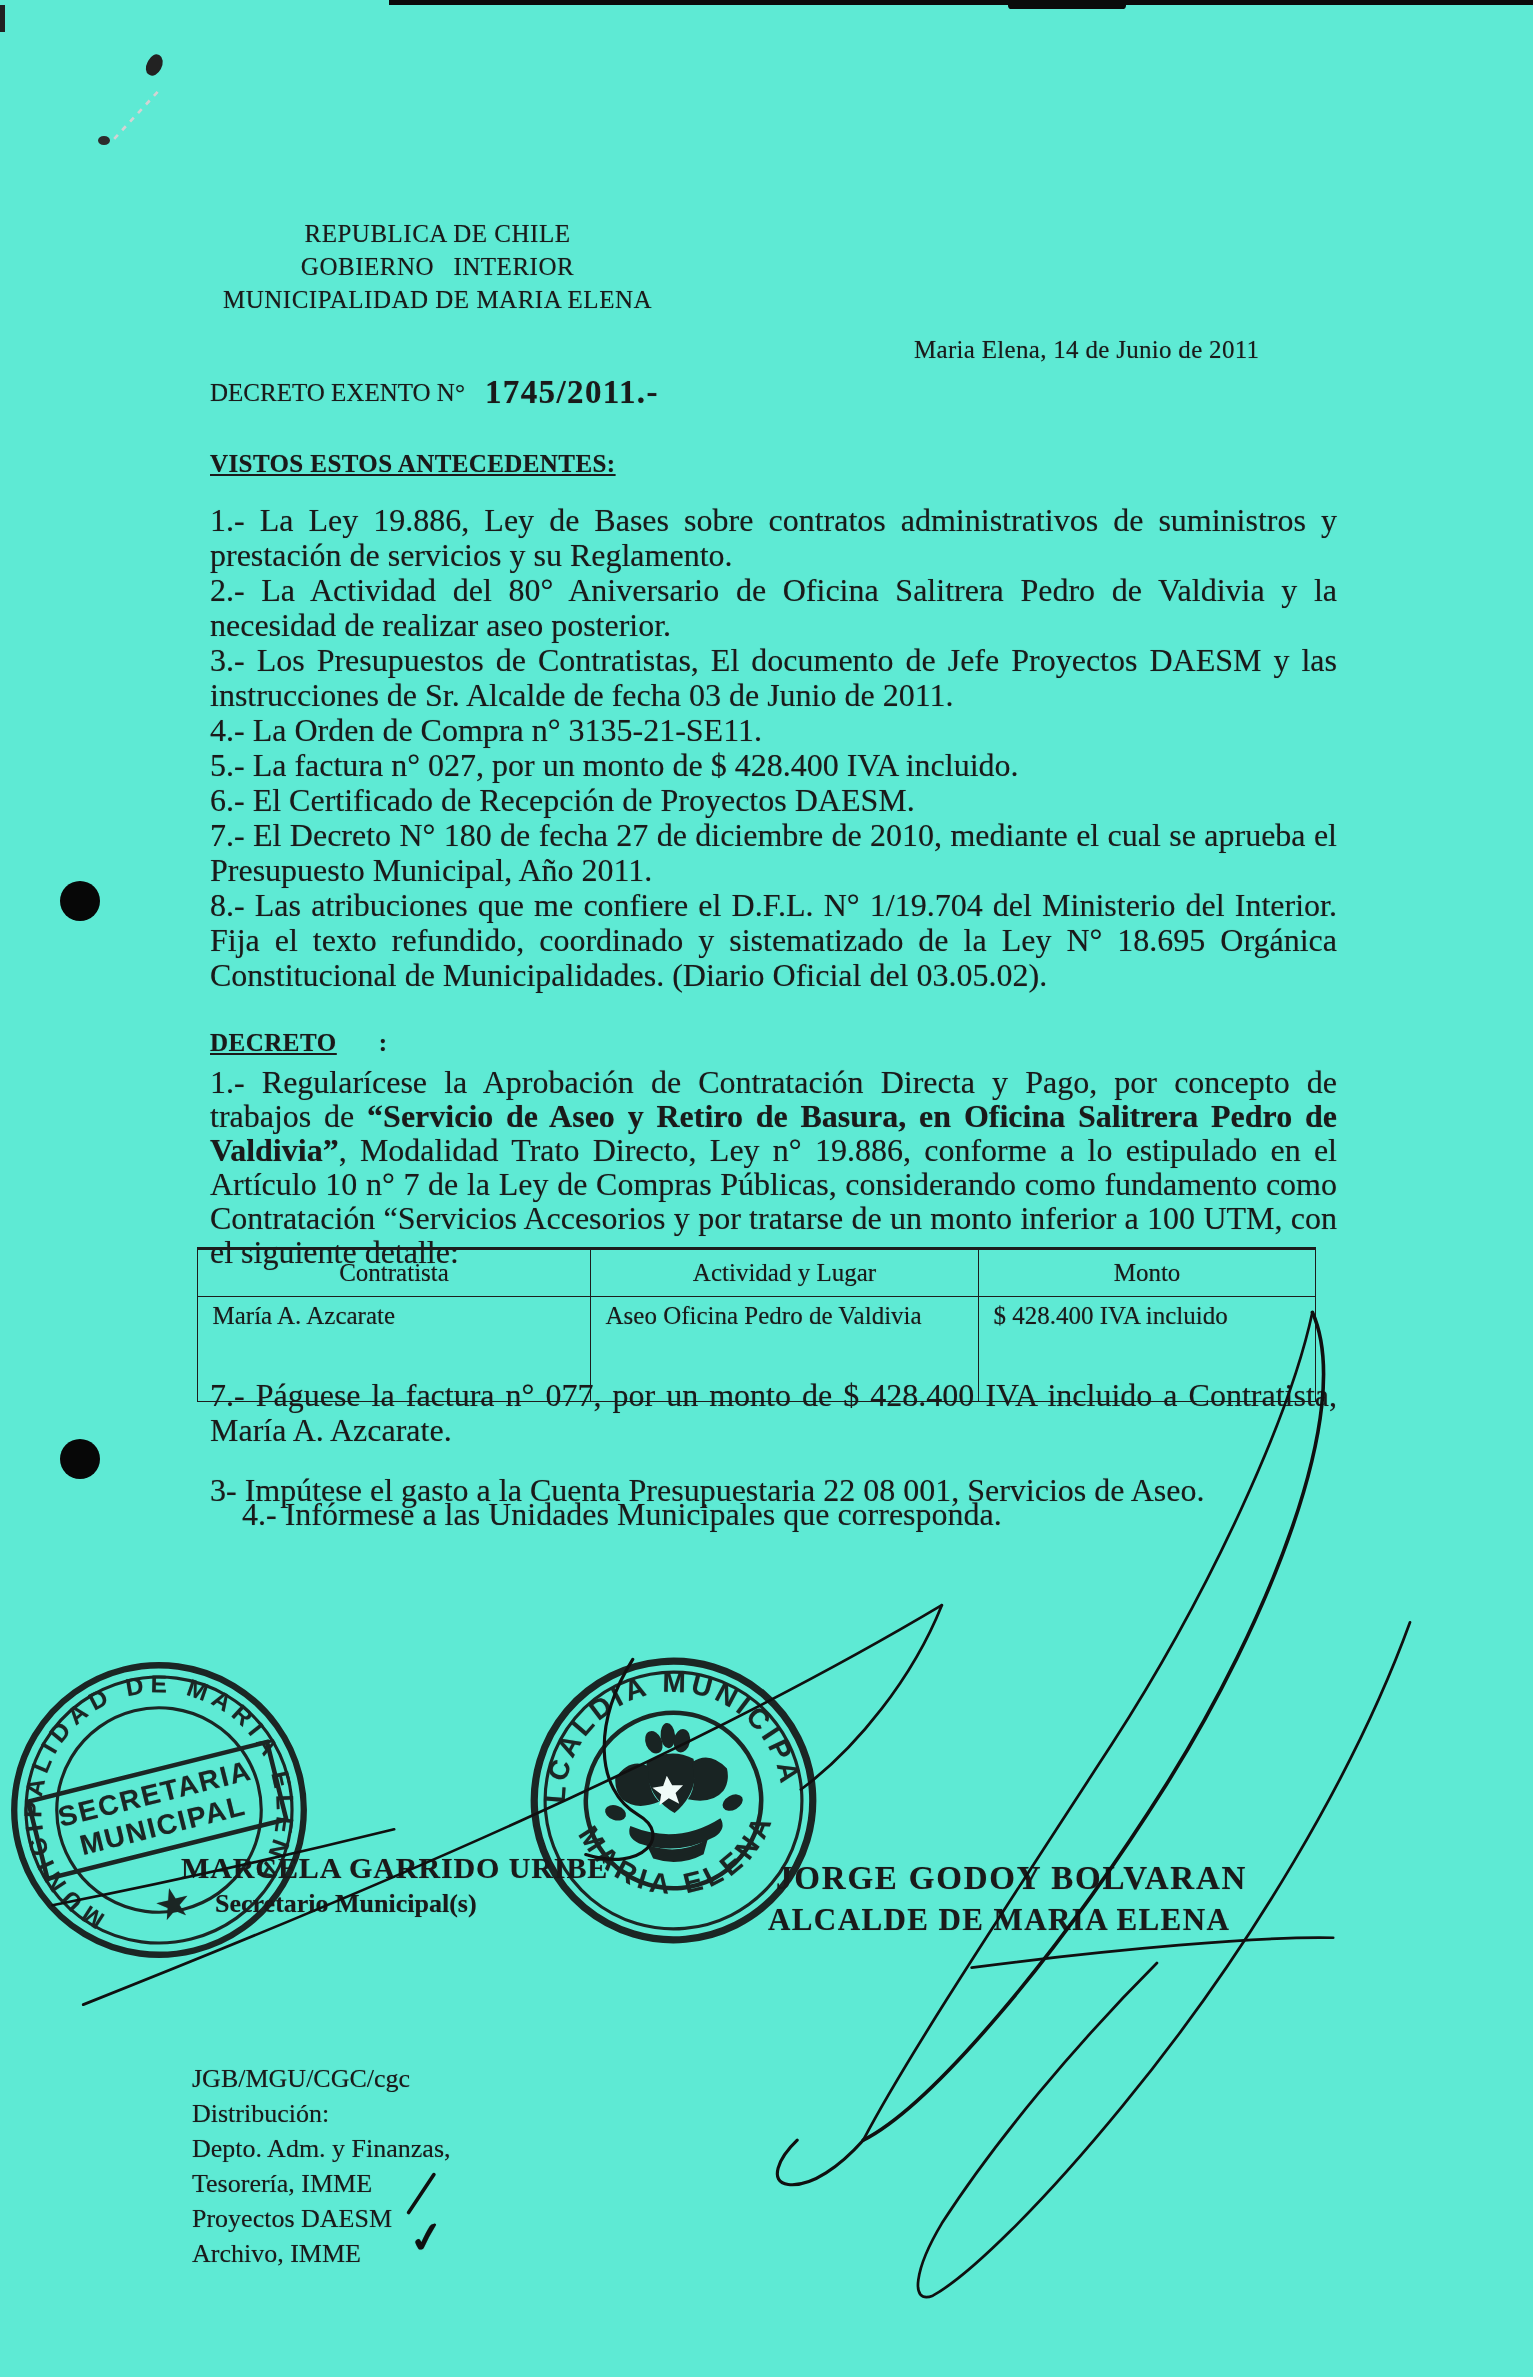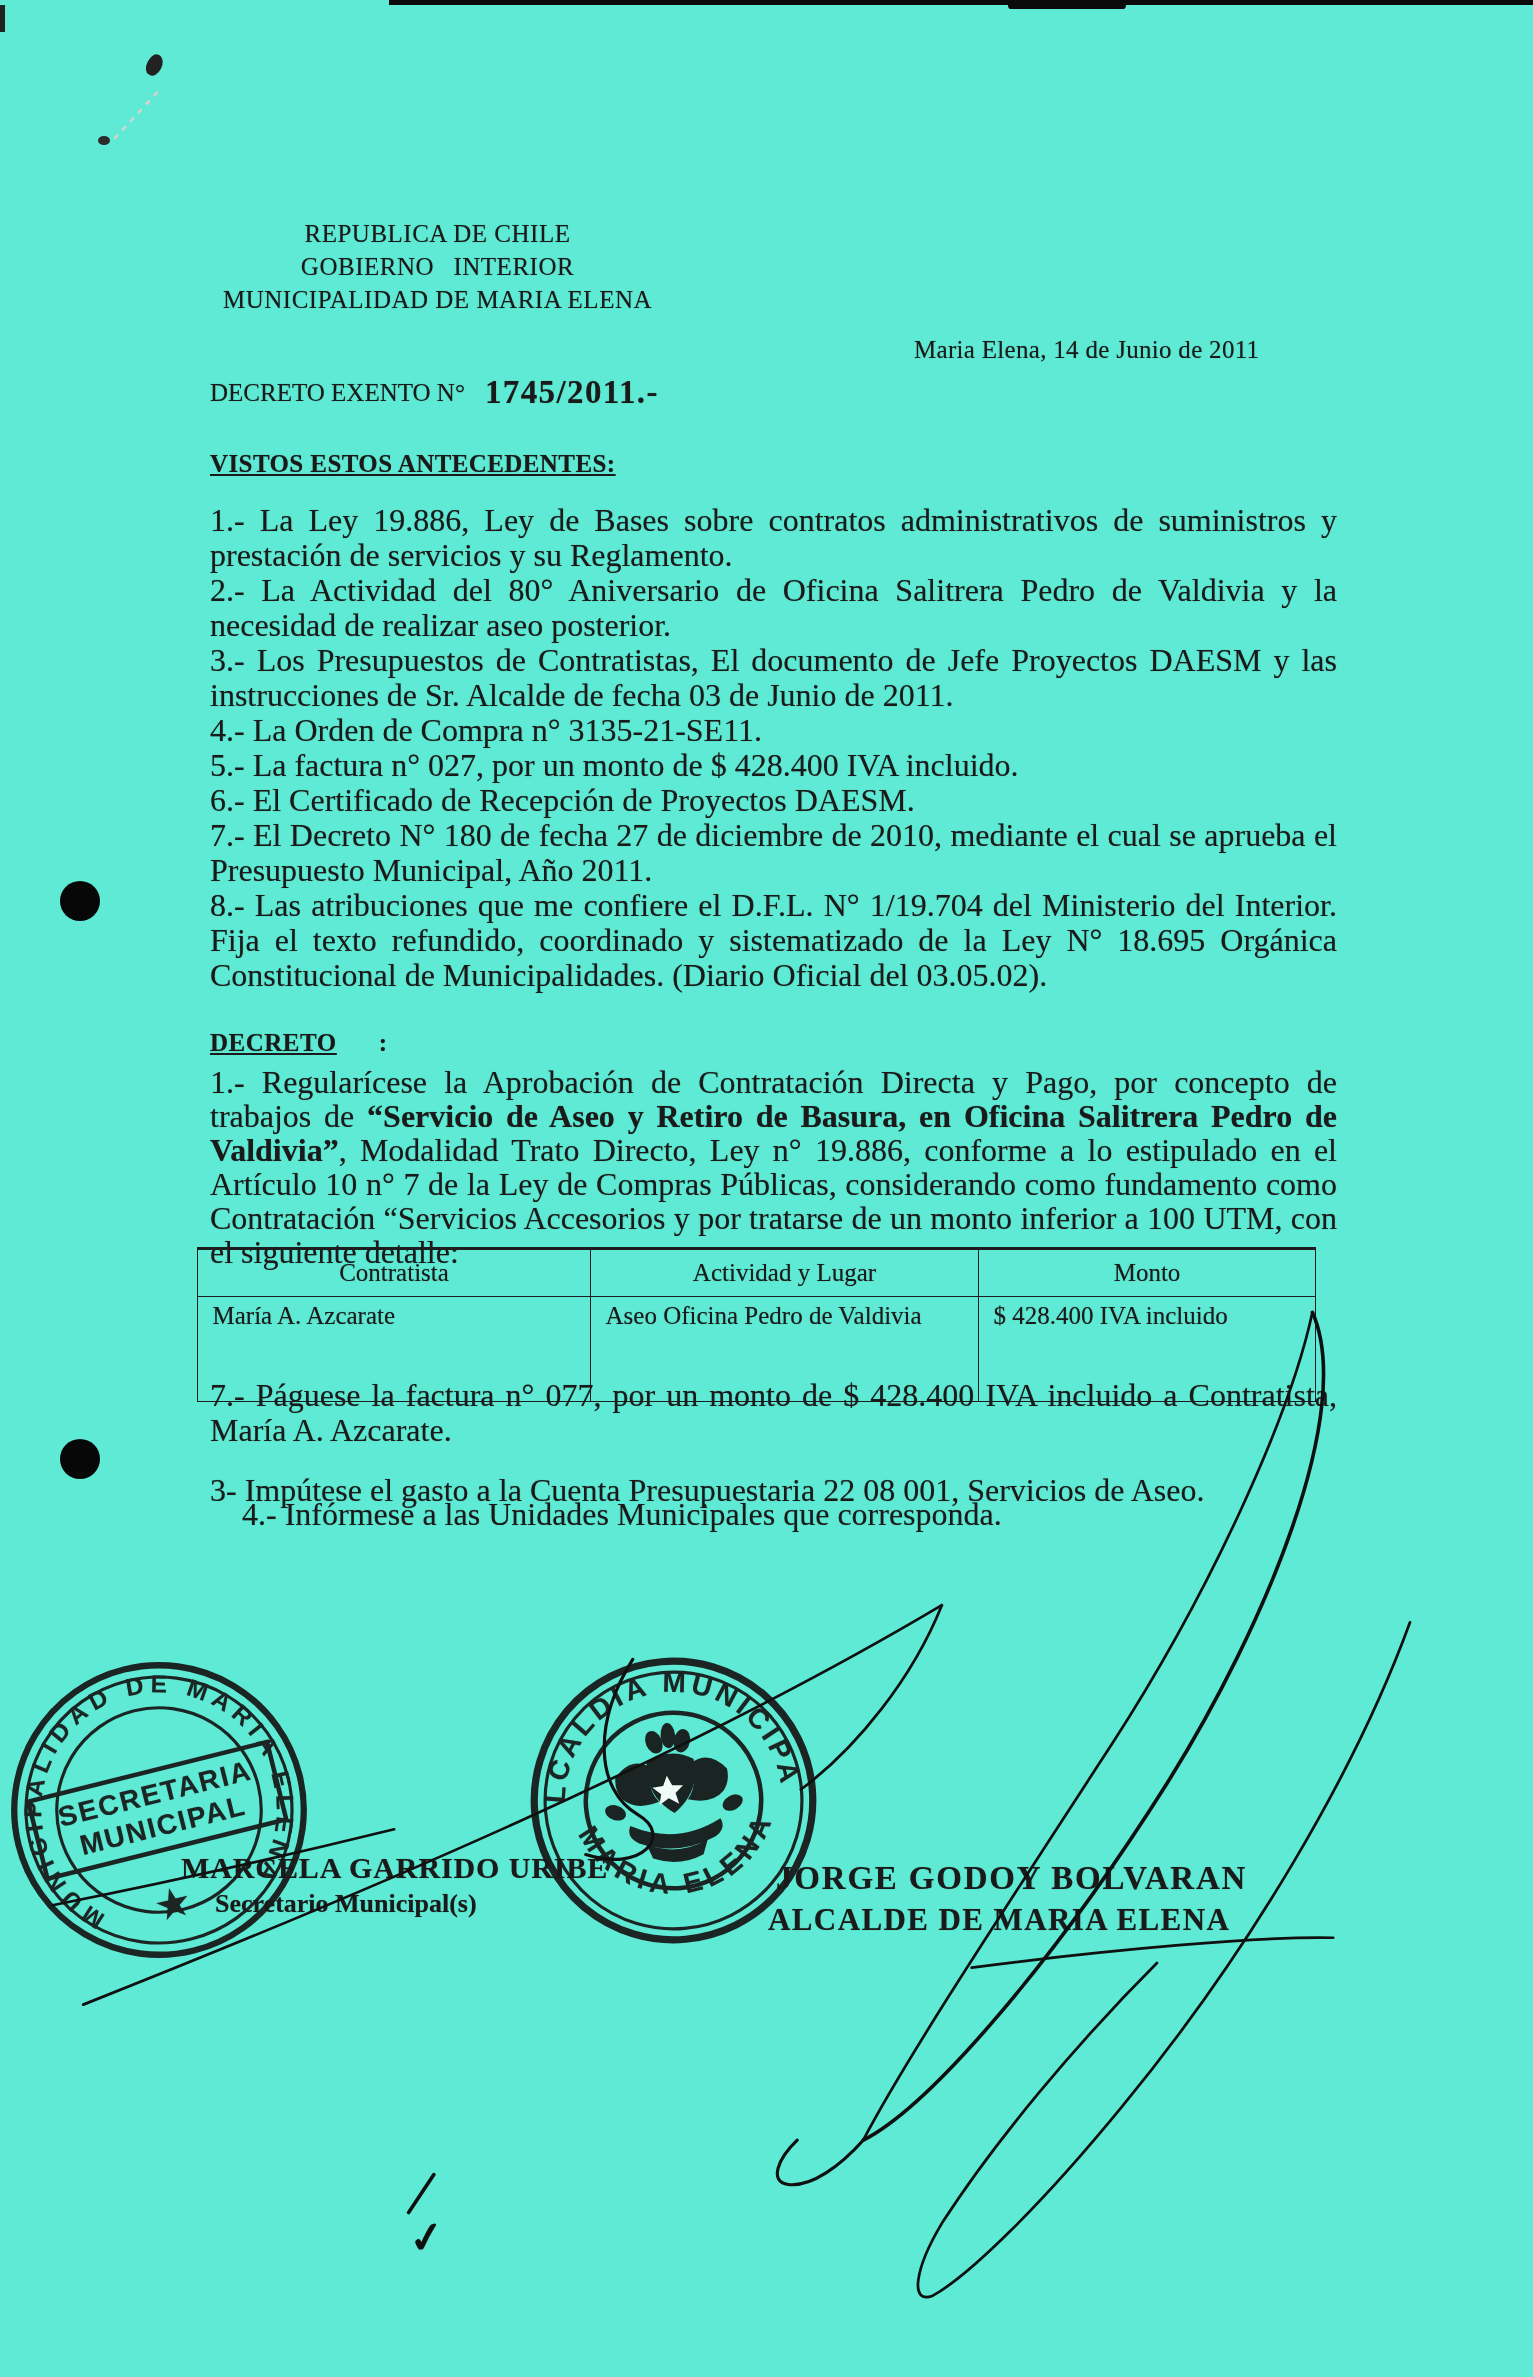--- a/index.html
+++ b/index.html
@@ -184,20 +184,28 @@
       <ellipse cx="227" cy="170" rx="12" ry="8" transform="rotate(-24 227 170)"></ellipse>
     </g>
     <path d="M150 132 l 5 11 12 1 -9 8 3 12 -11 -7 -11 7 3 -12 -9 -8 12 -1 z" fill="#fdfdfc" transform="translate(7 2)"></path>
   </svg>
 
   <div class="sig-left-name">MARCELA GARRIDO URIBE</div>
   <div class="sig-left-title">Secretario Municipal(s)</div>
   <div class="sig-right-name">JORGE GODOY BOLVARAN</div>
   <div class="sig-right-title">ALCALDE DE MARIA ELENA</div>
 
+  <div class="footer-block">
+    <div>JGB/MGU/CGC/cgc</div>
+    <div>Distribución:</div>
+    <div>Depto. Adm. y Finanzas,</div>
+    <div>Tesorería, IMME</div>
+    <div>Proyectos DAESM</div>
+    <div>Archivo, IMME</div>
+  </div>
   <div class="footer-check">✓</div>
 
   <svg class="sig-overlay" width="1533" height="2377" viewBox="0 0 1696 2630">
     <g fill="none" stroke="#101010" stroke-width="3.5" stroke-linecap="round">
 
       <path d="M 1452 1452 C 1500 1560 1400 1800 1290 1975 C 1170 2165 1030 2330 955 2368" stroke-width="4"></path>
       <path d="M 1452 1452 C 1428 1565 1340 1760 1230 1930 C 1090 2145 1000 2282 955 2368" stroke-width="3"></path>
       <path d="M 955 2368 C 930 2396 898 2420 872 2417 C 850 2414 861 2388 882 2368"></path>
       <path d="M 1560 1795 C 1500 1960 1382 2160 1242 2330 C 1152 2440 1072 2518 1032 2540 C 1006 2550 1012 2510 1042 2460 C 1100 2370 1190 2262 1280 2172" stroke-width="3"></path>
       <path d="M 1075 2177 C 1230 2157 1398 2142 1475 2144" stroke-width="3"></path>

